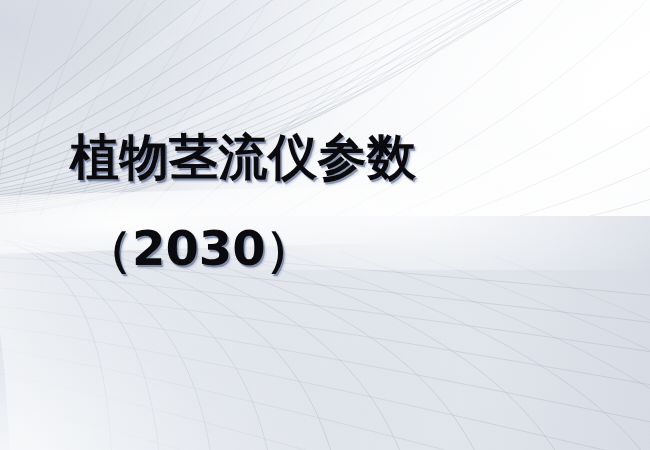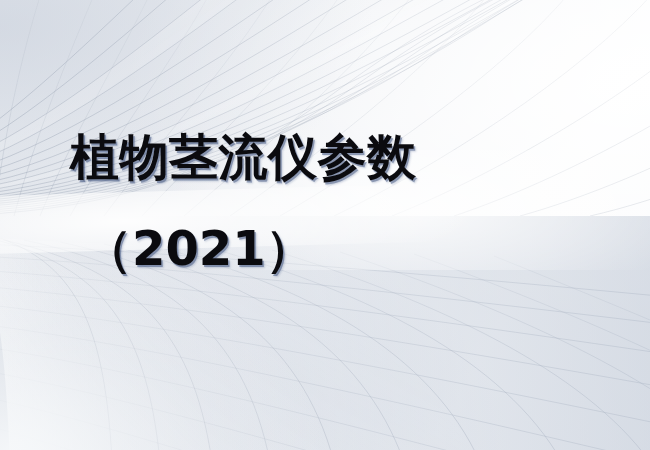--- a/index.html
+++ b/index.html
@@ -226,16 +226,16 @@
       <rect x="0" y="216" width="650" height="234" fill="url(#dimBot)"></rect>
     </g>
   </svg>
 
   <div class="bg-layer bg-shade-bl"></div>
   <div class="bg-layer bg-streak2"></div>
   <div class="bg-layer bg-streak"></div>
 
   <div class="text-block">
     <div class="title-line">植物茎流仪参数</div>
-    <div class="subtitle-line">（2021）</div>
+    <div class="subtitle-line">（2030）</div>
   </div>
 
 </div>
 
 </body></html>

